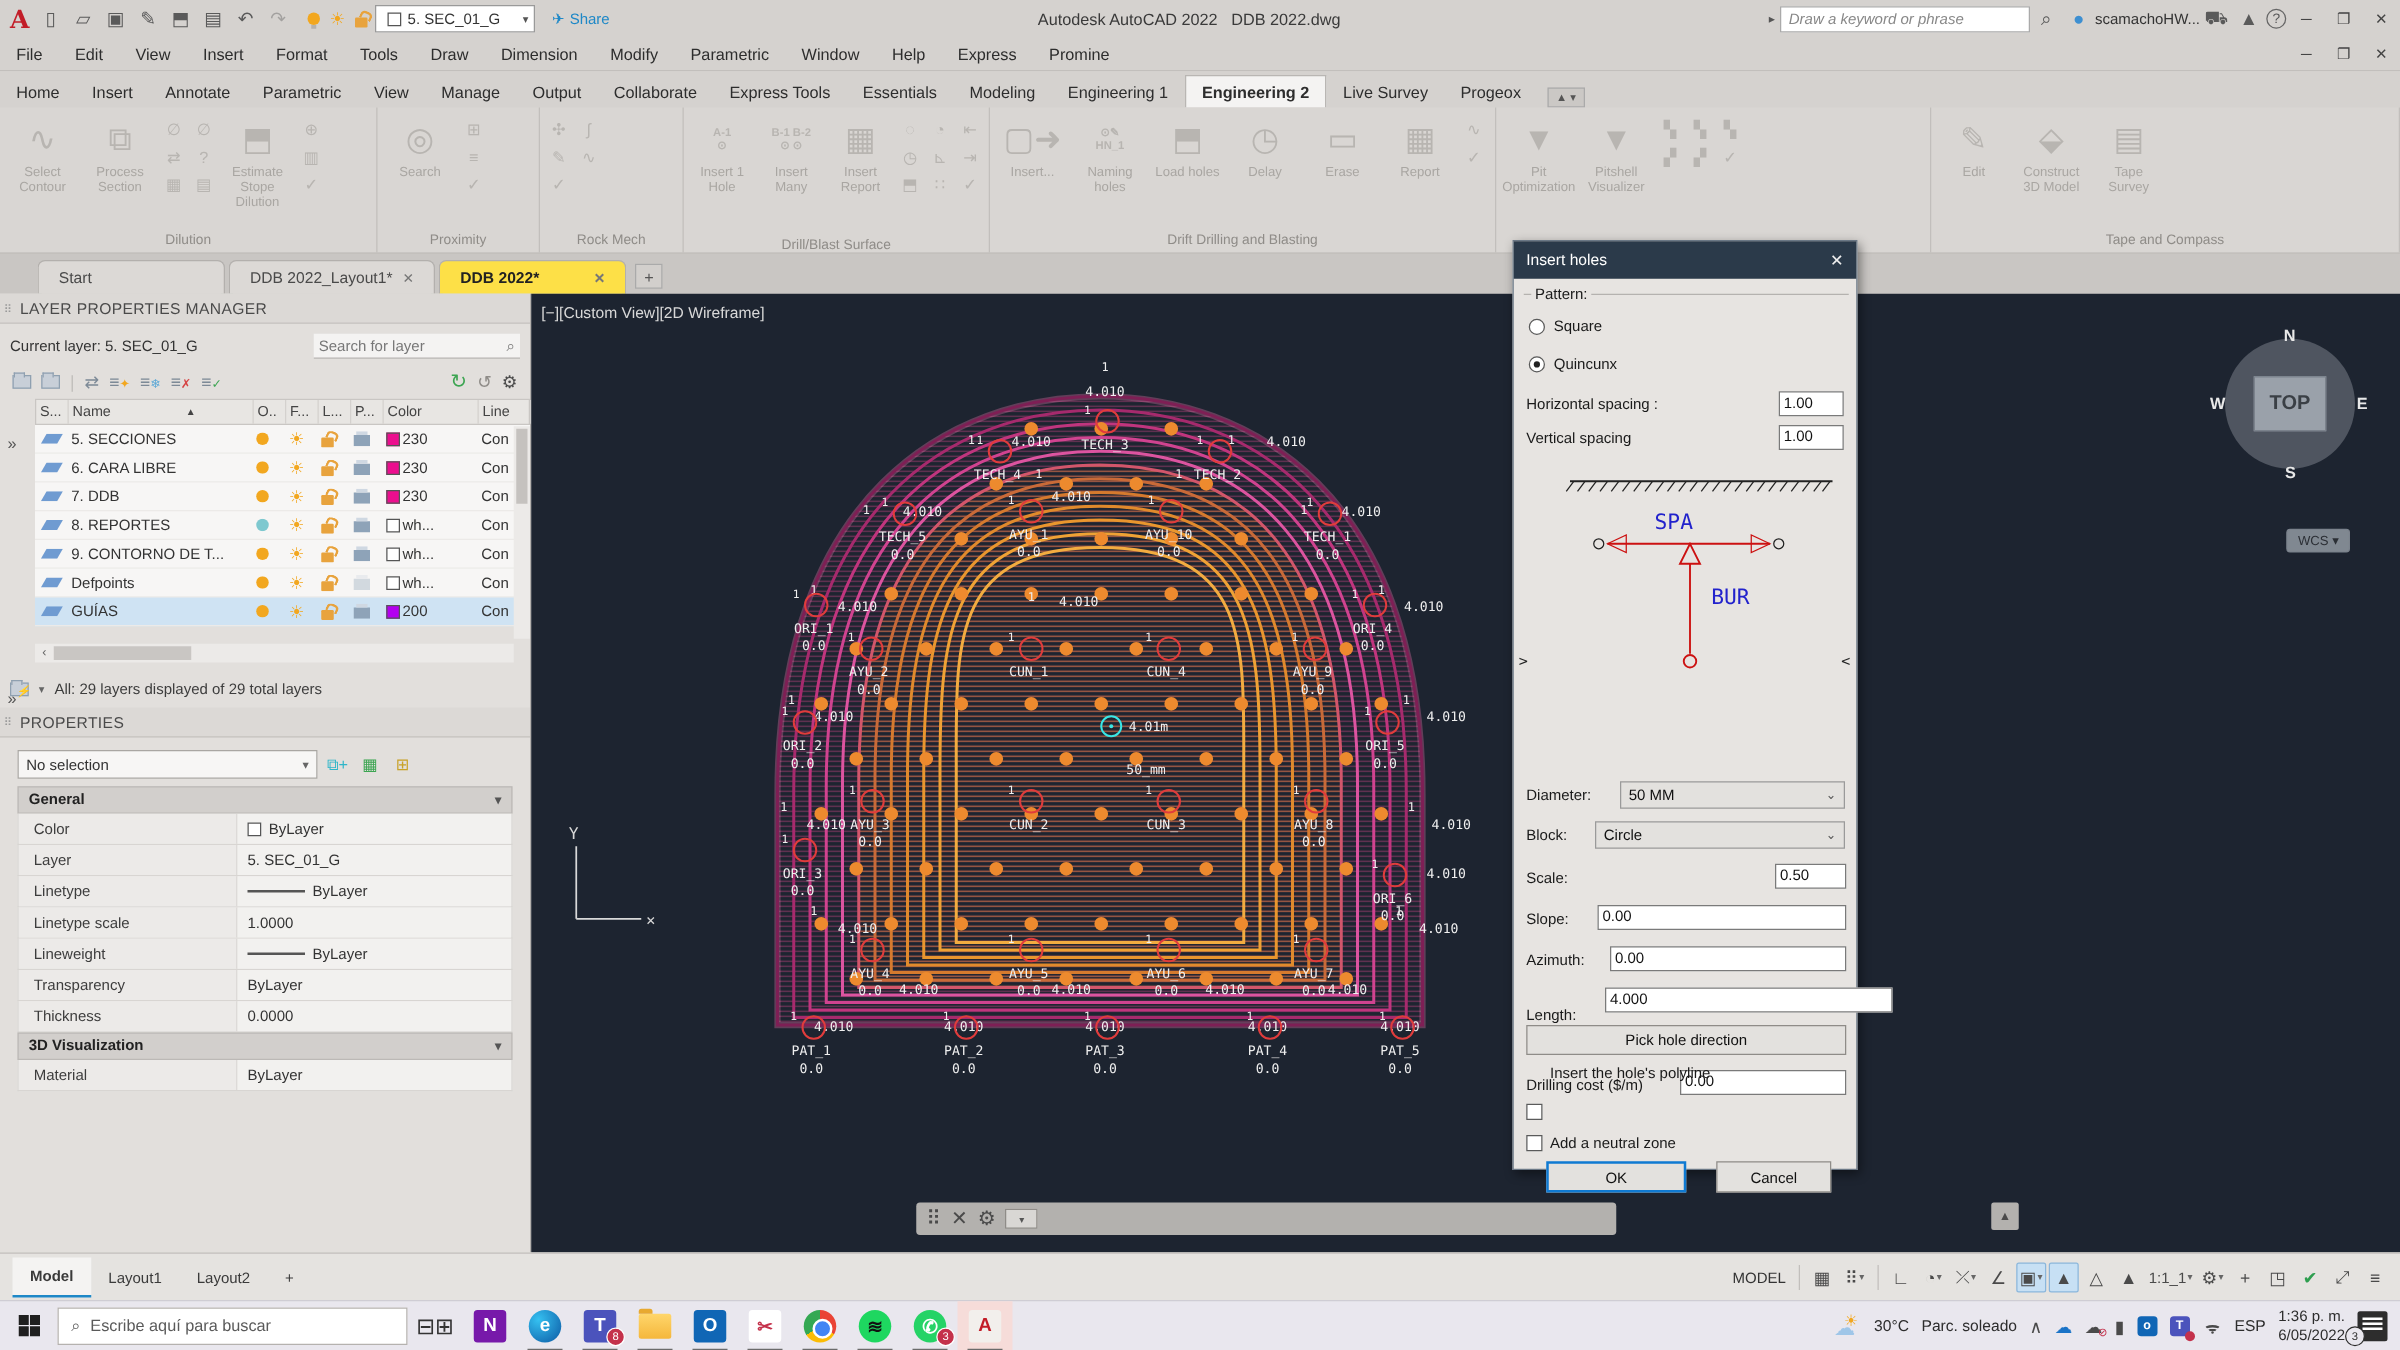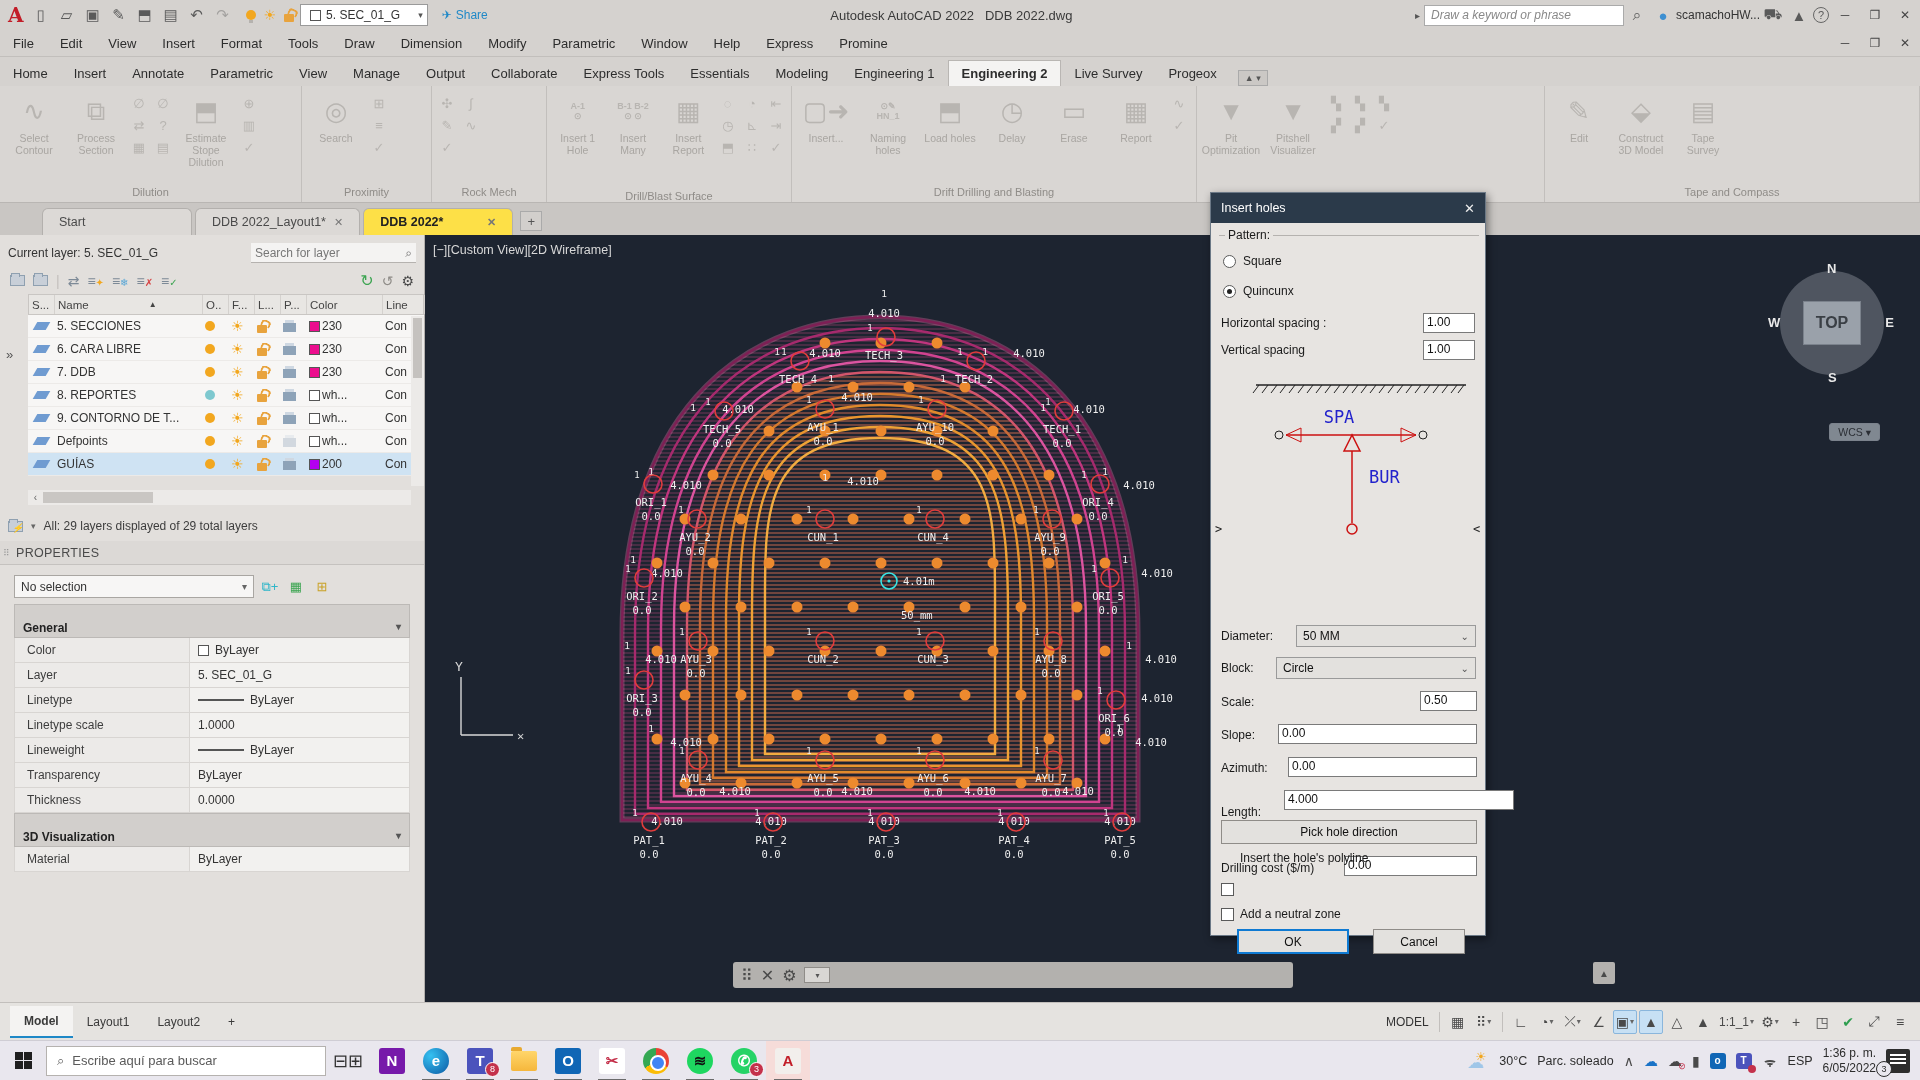--- a/index.html
+++ b/index.html
@@ -37,21 +37,21 @@
   #ribbonbody{left:0;top:86px;width:1920px;height:117px;background:#d9d6d3;border-bottom:1px solid #b9b6b3;display:flex;}
   .rpanel{height:100%;border-right:1px solid #c2bfbc;display:flex;flex-direction:column;}
   .rpanel-body{flex:1;display:flex;align-items:flex-start;padding:6px 6px 0 6px;gap:6px;}
   .rpanel-label{height:18px;text-align:center;font-size:11px;color:#8f8c88;line-height:16px;}
   .rbig{width:56px;display:flex;flex-direction:column;align-items:center;color:#a9a6a2;font-size:10.5px;text-align:center;line-height:1.15;}
   .rbig .g{height:40px;display:flex;align-items:center;justify-content:center;font-size:26px;color:#b8b5b1;white-space:pre-line;}
   .rbig .g.txt{font-size:9px;line-height:1.1;font-weight:bold;}
   .rcol{display:flex;flex-direction:column;gap:4px;padding-top:2px;}
   .rs{width:18px;height:18px;display:flex;align-items:center;justify-content:center;color:#b8b5b1;font-size:13px;}
   
-  #filetabs{left:0;top:203px;width:1920px;height:32px;background:#c9c6c3;display:flex;align-items:flex-end;padding-left:42px;}
+  #filetabs{left:0;top:203px;width:1920px;height:32px;background:#c9c6c3;display:flex;align-items:flex-end;padding-left:30px;}
   .ftab{height:27px;display:flex;align-items:center;gap:8px;padding:0 16px;font-size:12.5px;color:#4a4a4a;background:#dcd9d6;border:1px solid #b3b0ad;border-bottom:none;border-radius:6px 6px 0 0;margin-right:3px;min-width:150px;}
   .ftab.active{background:#fde047;font-weight:bold;color:#222;}
   .ftab .x{color:#777;font-size:11px;margin-left:auto;}
   .ftab-plus{width:22px;height:20px;background:#d2cfcc;border:1px solid #aaa;margin-left:4px;margin-bottom:4px;display:flex;align-items:center;justify-content:center;font-size:13px;color:#555;}
   
   #palette{left:0;top:235px;width:425px;height:767px;background:#e2dfdc;border-right:1px solid #b3b0ad;font-size:12px;color:#333;}
   .pane-title{height:24px;background:#dcd9d6;border-bottom:1px solid #c5c2bf;display:flex;align-items:center;padding-left:16px;font-size:12.5px;color:#4a4a4a;letter-spacing:.3px;position:relative;}
   .pane-title:before{content:"⠿";position:absolute;left:3px;color:#9a9a9a;font-size:9px;}
   .lm-row1{display:flex;align-items:center;padding:8px 8px 4px 8px;}
   .lm-search{margin-left:auto;width:165px;height:20px;background:#f4f3f2;border-bottom:1px solid #b5b2af;color:#777;display:flex;align-items:center;padding:0 4px;}
@@ -75,21 +75,21 @@
   .alline{display:flex;align-items:center;gap:8px;padding:14px 8px 8px 8px;color:#3d3d3d;}
   .fold{width:15px;height:11px;background:#c8cfd8;border:1px solid #8fa0b0;position:relative;}
   .fold:before{content:"";position:absolute;left:0;top:-3px;width:7px;height:3px;background:#c8cfd8;border:1px solid #8fa0b0;border-bottom:none;}
   .fold .bolt{position:absolute;right:-2px;bottom:-2px;color:#f2a71f;font-size:9px;line-height:1;}
   
   .psel{display:flex;align-items:center;gap:6px;margin:10px 10px 6px 14px;}
   .pselbox{flex:0 0 240px;height:23px;background:#f7f6f5;border:1px solid #a9a6a2;display:flex;align-items:center;padding:0 6px;color:#333;}
   .pselbox .dd{margin-left:auto;color:#666;font-size:10px;}
   .psmall{width:20px;height:20px;display:flex;align-items:center;justify-content:center;font-size:13px;}
   .psec{margin-left:14px;width:396px;}
-  .psec-h{height:22px;background:#d2cfcc;border:1px solid #bcb9b6;display:flex;align-items:flex-start;padding:16px 8px;font-weight:bold;color:#222;}
+  .psec-h{height:22px;background:#d2cfcc;border:1px solid #bcb9b6;display:flex;align-items:flex-end;padding:4px 8px;font-weight:bold;color:#222;}
   .psec-h .dd{margin-left:auto;font-size:10px;color:#555;}
   .prow{display:flex;height:25px;border:1px solid #d8d5d2;border-top:none;background:#eceae8;}
   .prow .k{flex:0 0 175px;display:flex;align-items:center;padding-left:12px;color:#3d3d3d;background:#eceae8;border-right:1px solid #d8d5d2;}
   .prow .v{flex:1;display:flex;align-items:center;gap:6px;padding-left:8px;background:#f2f1ef;color:#333;}
   .lineglyph{width:46px;height:2px;background:#555;}
   
   #canvas{left:425px;top:235px;width:1495px;height:767px;background:#1d2430;overflow:hidden;}
   #viewlabel{left:8px;top:8px;color:#d8d8d8;font-size:12.5px;}
   #compass{right:28px;top:28px;width:120px;height:120px;}
   #compass .ring{position:absolute;left:8px;top:8px;width:104px;height:104px;border-radius:50%;background:rgba(88,94,104,.85);}
@@ -420,20 +420,21 @@
         <span class="x">✕</span>
       </div>
       <div class="ftab active">
         <span>DDB 2022*</span>
         <span class="x">✕</span>
       </div>
       <div class="ftab-plus">+</div>
     </div>
 
   <div class="abs" id="palette">
+    <div class="pane-title">LAYER PROPERTIES MANAGER</div>
     <div class="lm-row1">
       <span>Current layer: 5. SEC_01_G</span>
       <div class="lm-search">
         <span>Search for layer</span>
         <span style="margin-left:auto">⌕</span>
       </div>
     </div>
     <div class="lm-tools">
       <span class="fold"></span>
       <span class="fold"></span>

